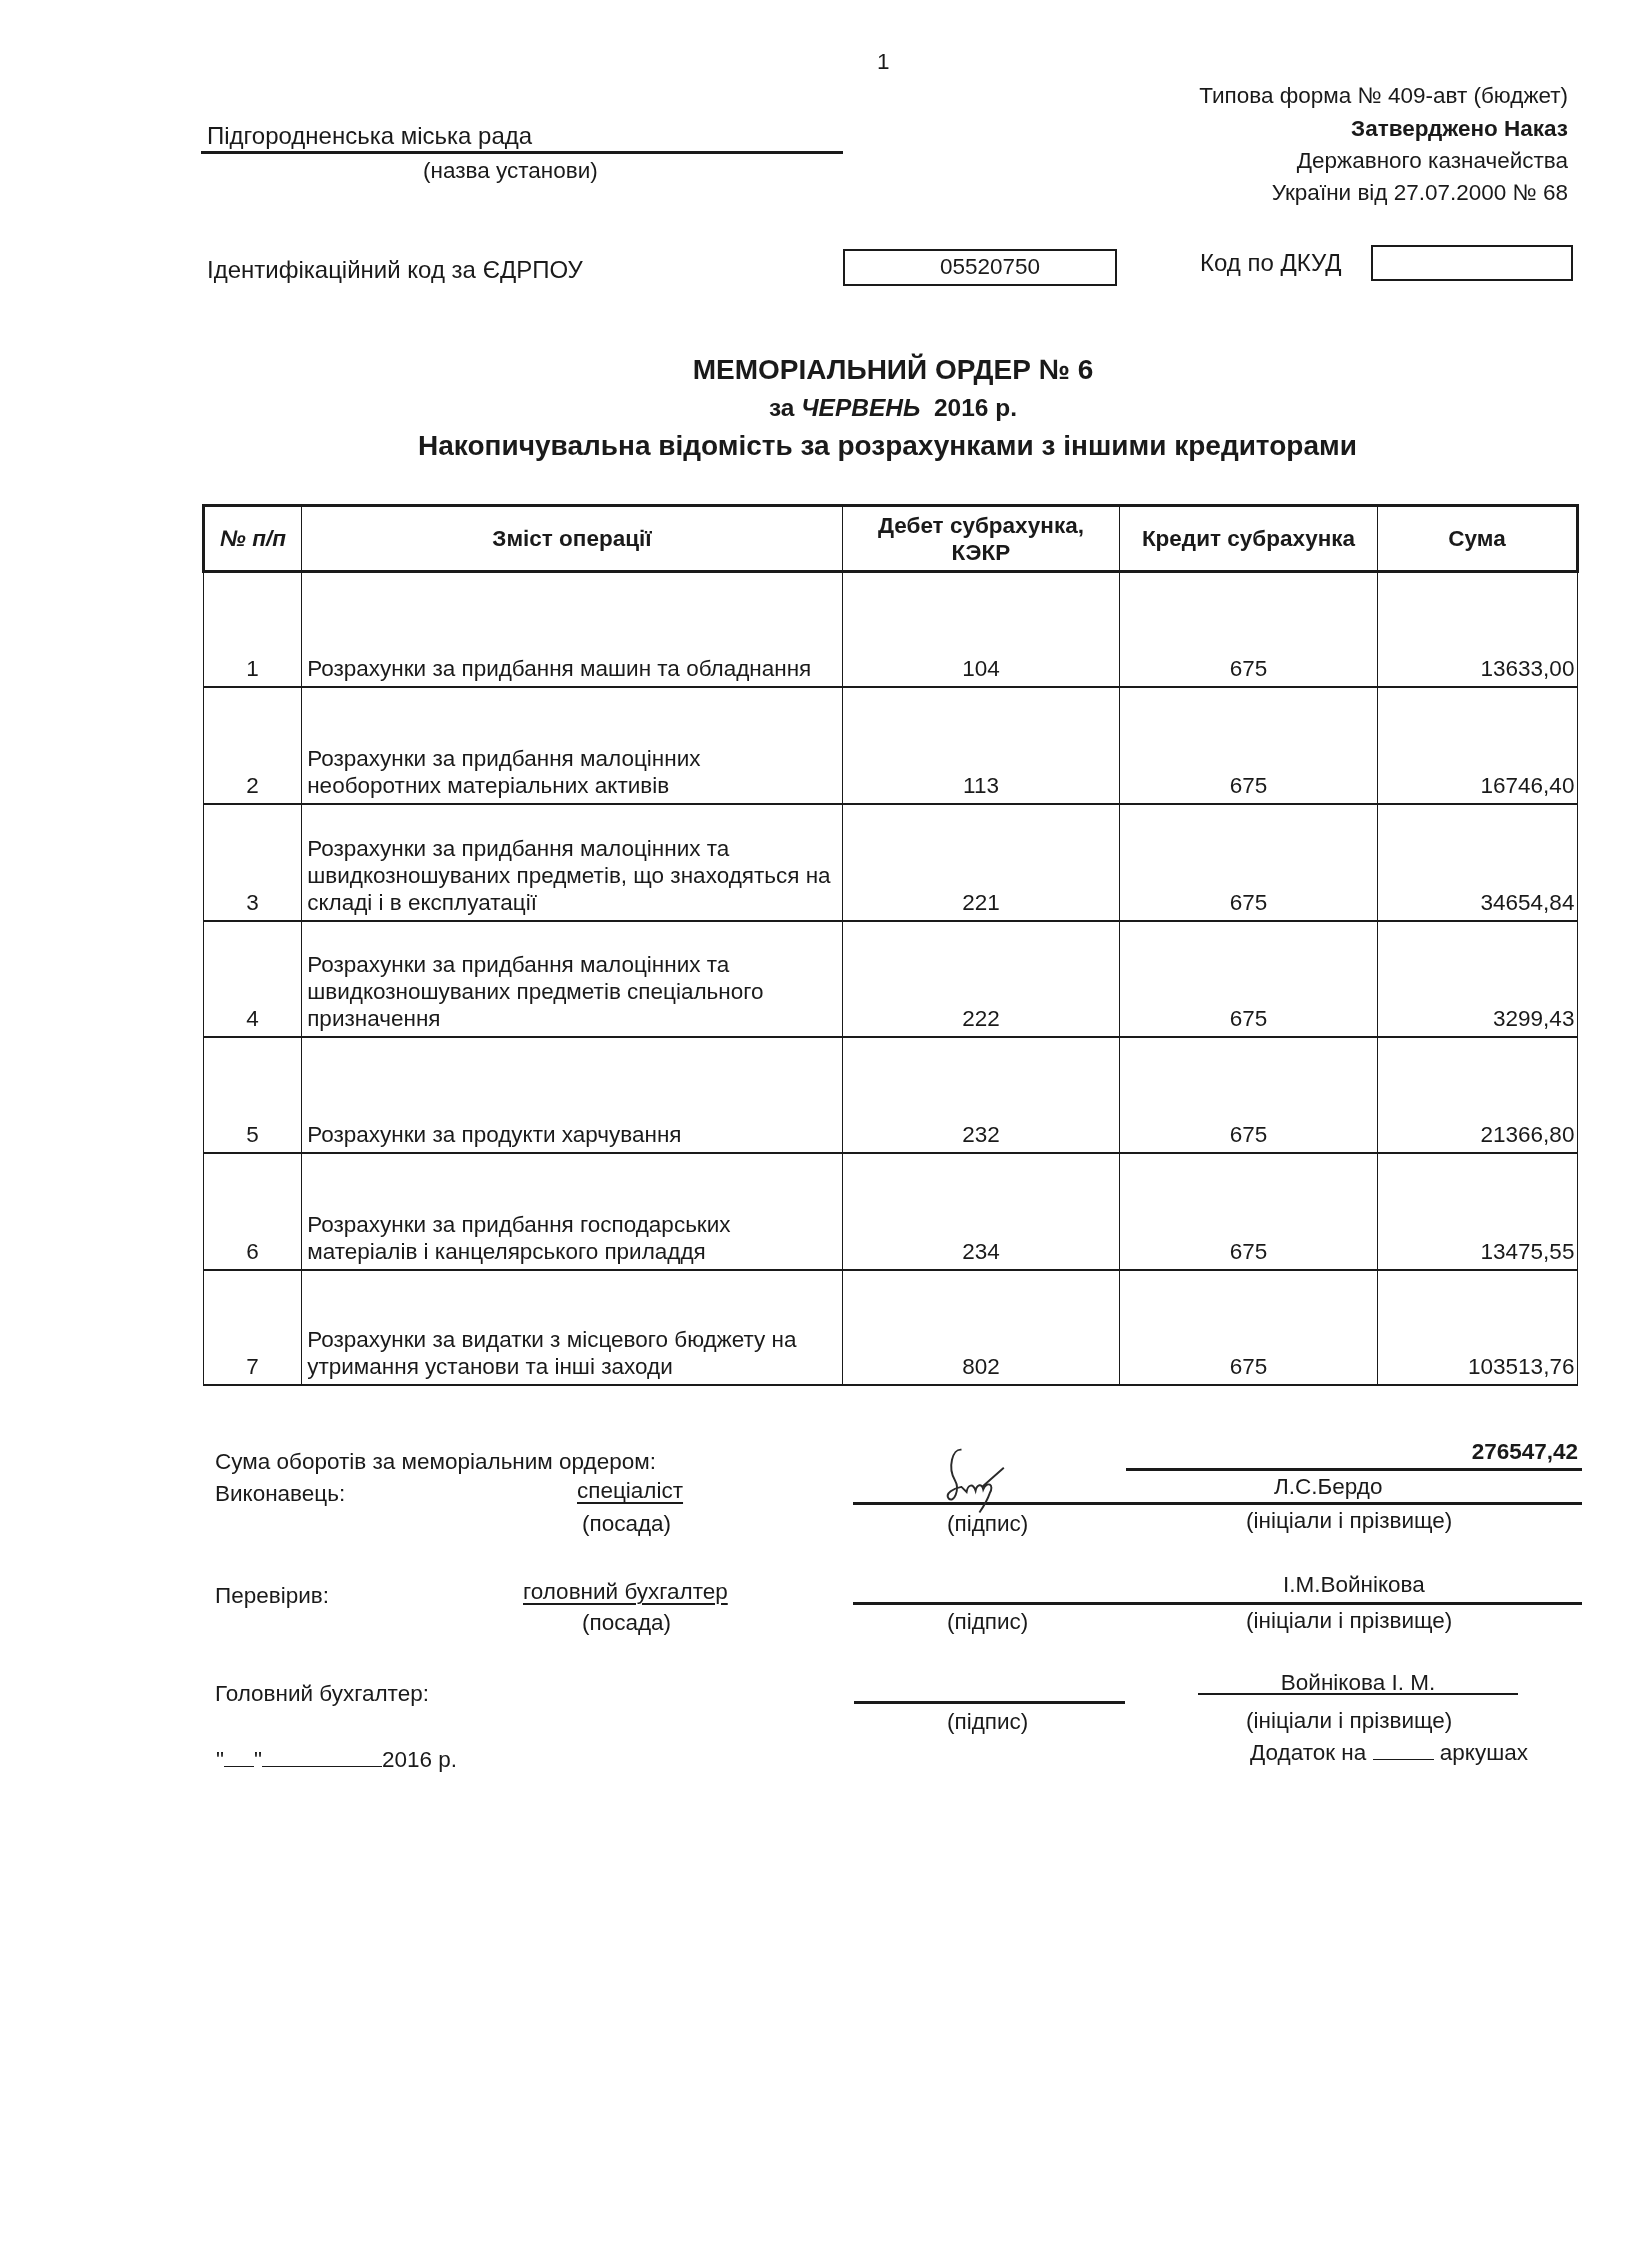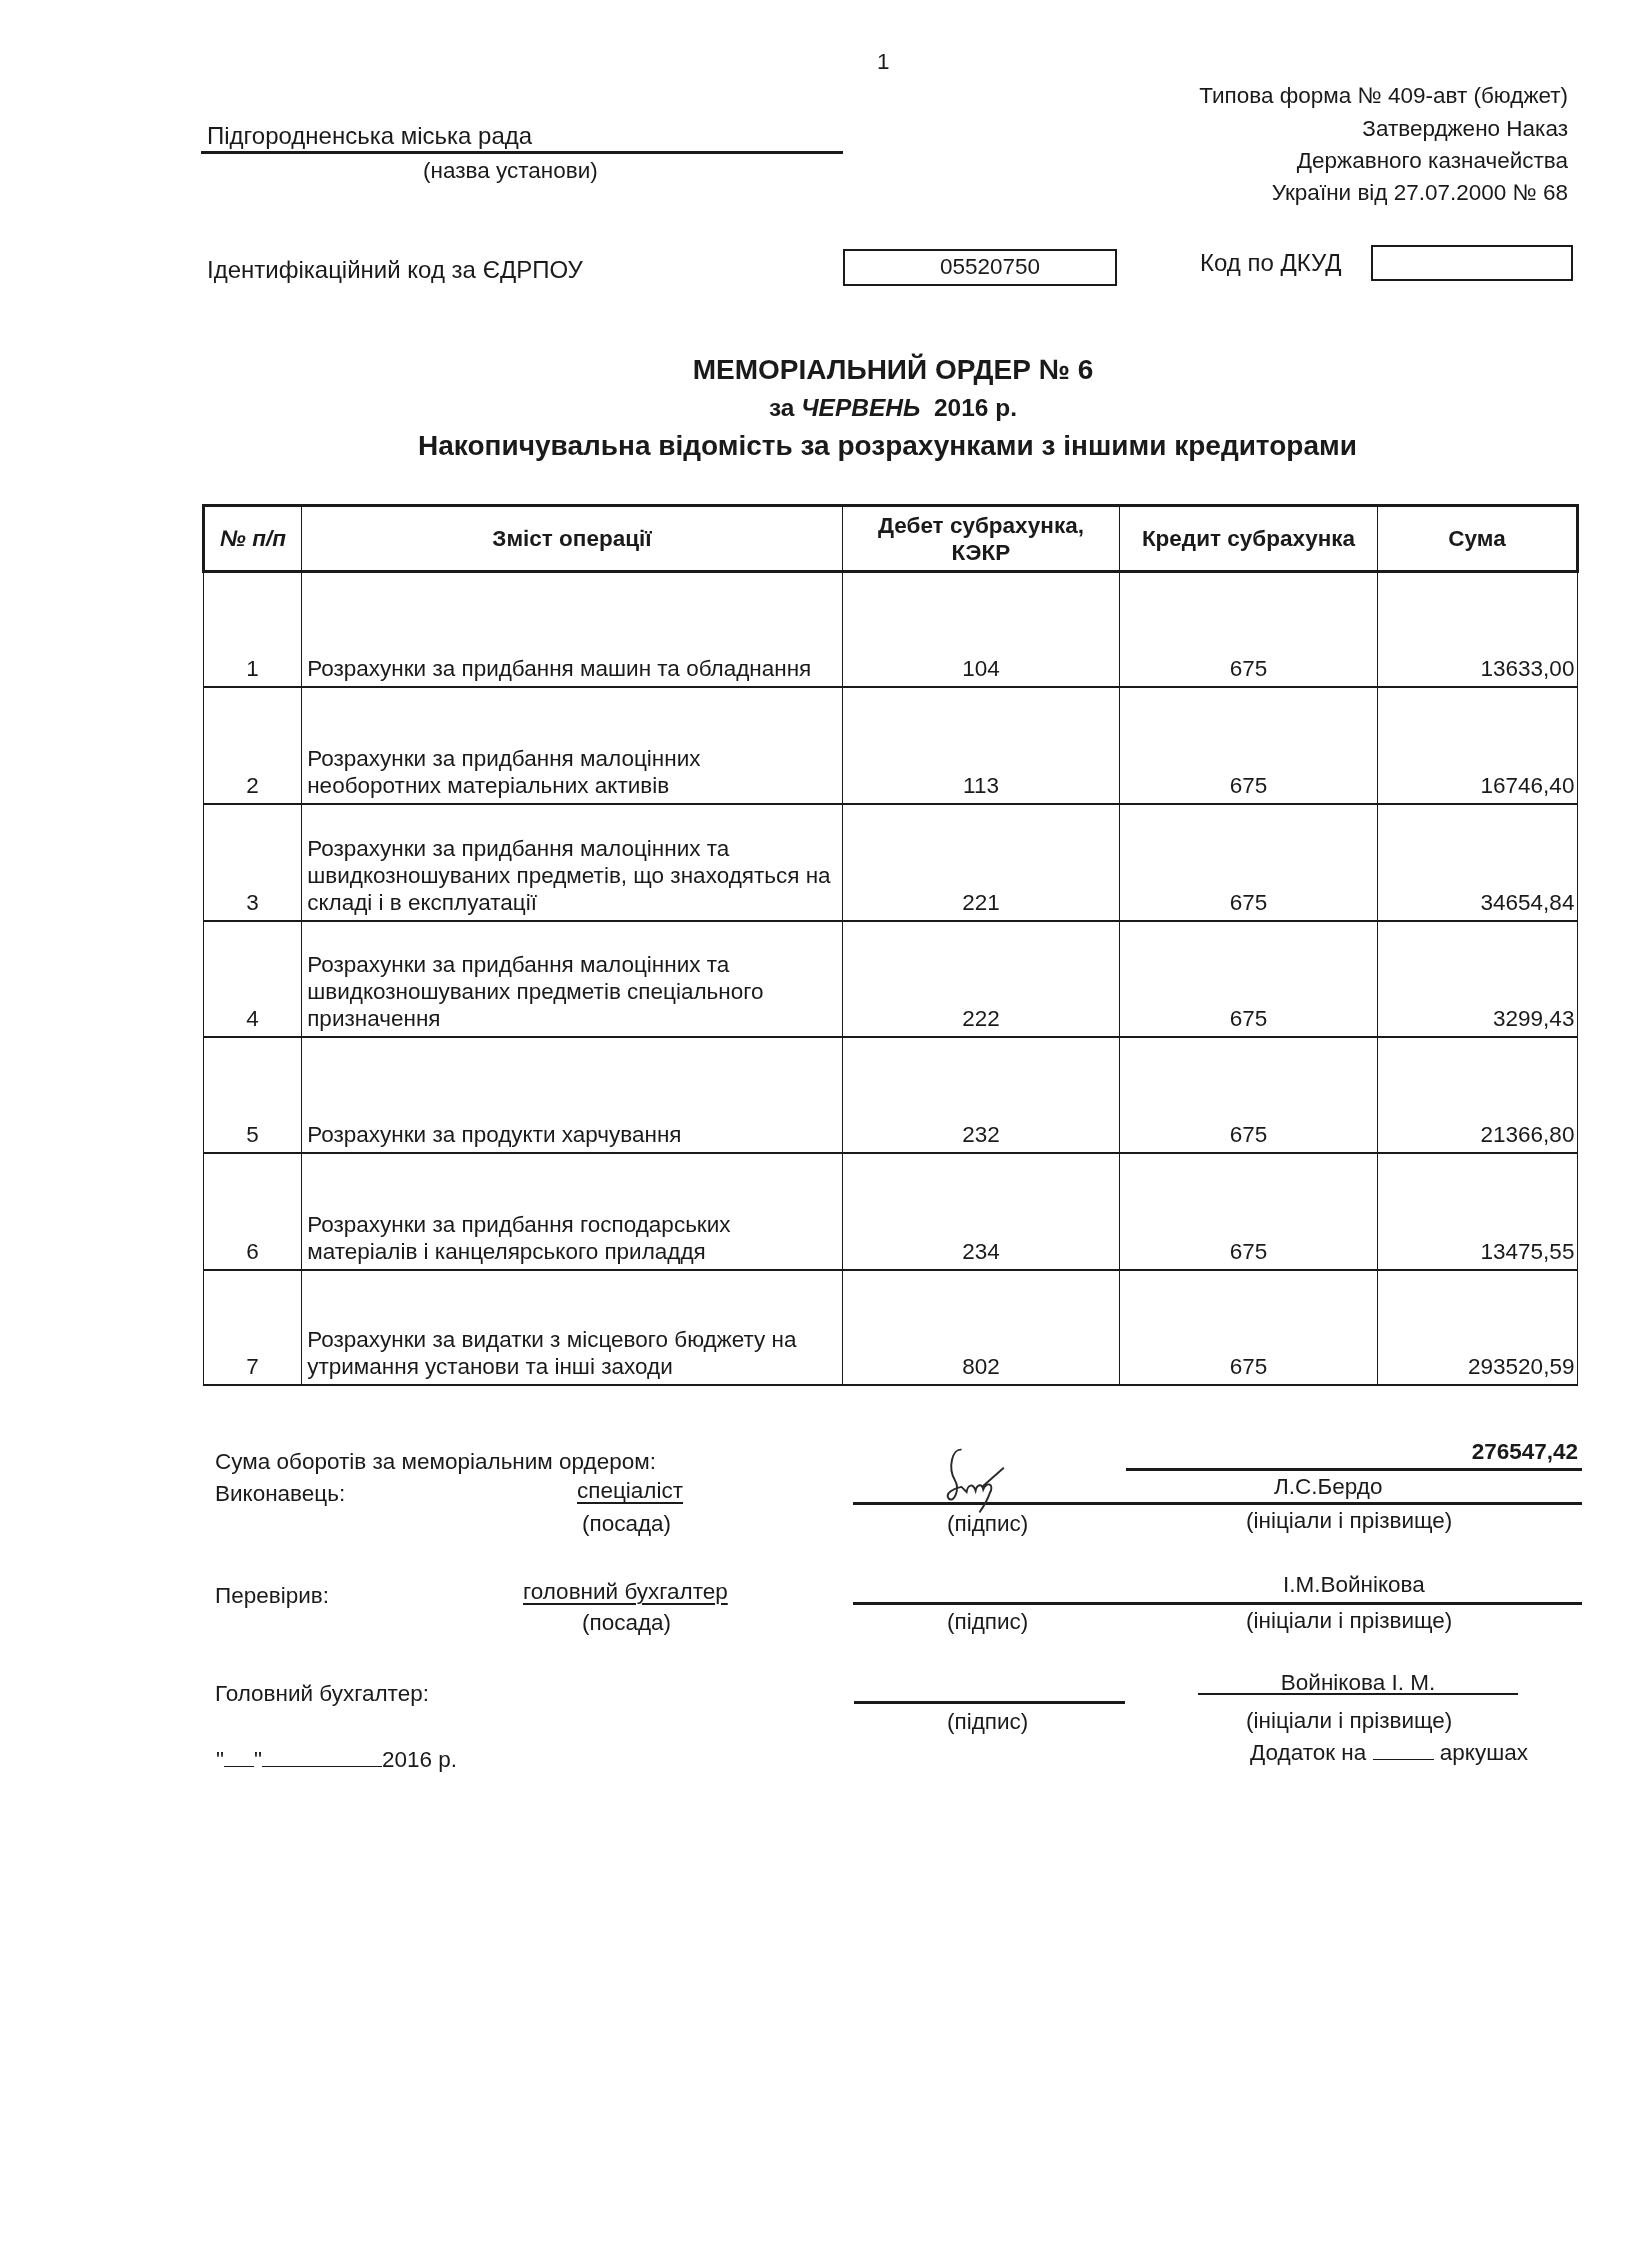--- a/index.html
+++ b/index.html
@@ -42,21 +42,21 @@
 </head>
 <body>
 
 <div class="abs t36" style="left:877px; top:48px;">1</div>
 
 <div class="abs t38" style="left:207px; top:122px;">Підгородненська міська рада</div>
 <div class="hline" style="left:201px; top:151px; width:642px; height:2.6px;"></div>
 <div class="abs t36" style="left:423px; top:157px;">(назва установи)</div>
 
 <div class="abs t36 right" style="right:76px; top:82px;">Типова форма № 409-авт (бюджет)</div>
-<div class="abs t36 right" style="right:76px; top:115px;">Затверджено Наказ</div>
+<div class="abs t36 right" style="right:76px; top:115px;font-weight:bold;">Затверджено Наказ</div>
 <div class="abs t36 right" style="right:76px; top:147px;">Державного казначейства</div>
 <div class="abs t36 right" style="right:76px; top:179px;">України від 27.07.2000 № 68</div>
 
 <div class="abs t38" style="left:207px; top:256px;">Ідентифікаційний код за ЄДРПОУ</div>
 <div class="box" style="left:843px; top:249px; width:274px; height:37px;">
   <div class="t36 center" style="line-height:32px;margin-left:20px;">05520750</div>
 </div>
 <div class="abs t38" style="left:1200px; top:249px;">Код по ДКУД</div>
 <div class="box" style="left:1371px; top:245px; width:202px; height:36px;">
   <div class="t36 center" style="line-height:31px;"></div>
@@ -131,21 +131,21 @@
       <td class="content">Розрахунки за придбання господарських матеріалів і канцелярського приладдя</td>
       <td class="code">234</td>
       <td class="code">675</td>
       <td class="sum">13475,55</td>
     </tr>
     <tr class="row" style="height:115px;">
       <td class="num">7</td>
       <td class="content">Розрахунки за видатки з місцевого бюджету на утримання установи та інші заходи</td>
       <td class="code">802</td>
       <td class="code">675</td>
-      <td class="sum">293520,59</td>
+      <td class="sum">103513,76</td>
     </tr>
   </tbody>
 </table>
 
 <div class="abs t36" style="left:215px; top:1448px;">Сума оборотів за меморіальним ордером:</div>
 <div class="abs t36 bold right" style="right:66px; top:1438px;">276547,42</div>
 <div class="hline" style="left:1126px; top:1468px; width:456px; height:3.2px;"></div>
 
 <div class="abs t36" style="left:215px; top:1480px;">Виконавець:</div>
 <div class="abs t36" style="left:577px; top:1477px; text-decoration:underline; text-decoration-thickness:1.9px; text-underline-offset:3.9px;">спеціаліст</div>

